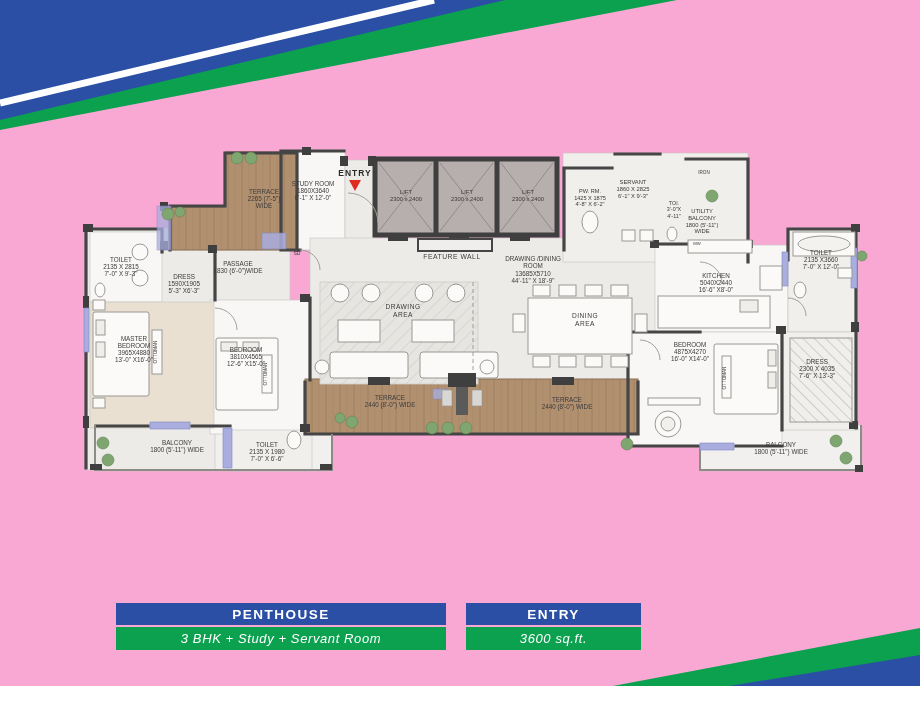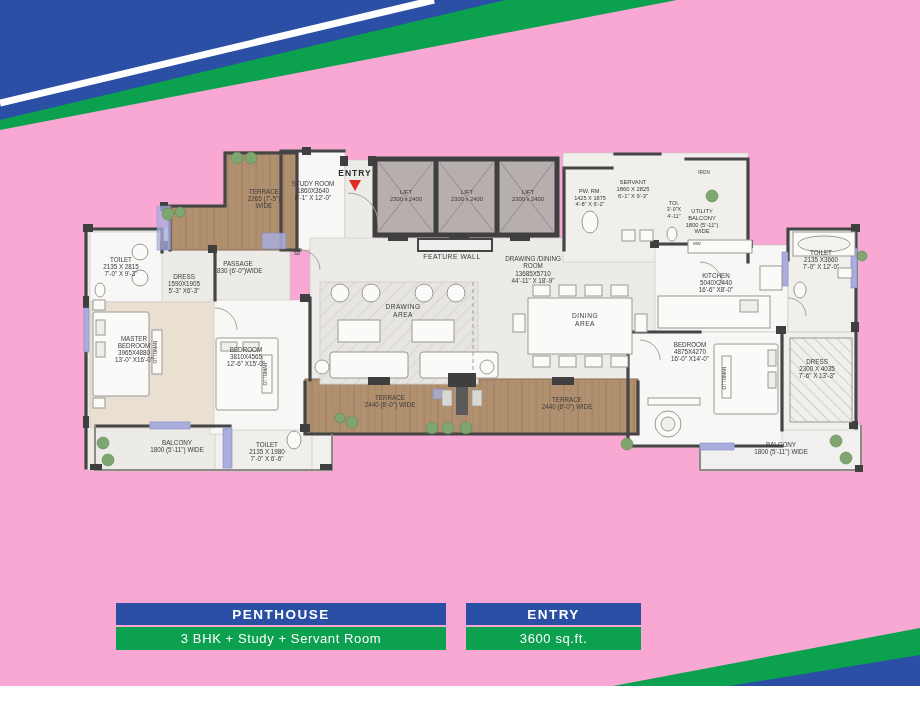--- a/index.html
+++ b/index.html
@@ -10,21 +10,21 @@
   .blue-shape{fill:var(--blue);}
   .green-shape{fill:var(--green);}
   
   #spec-table{position:absolute;left:80px;top:603px;width:561px;}
   .trow{display:flex;gap:20px;margin-bottom:2px;margin-left:36px;}
   .tcell{color:#ffffff;display:flex;align-items:center;justify-content:center;
          letter-spacing:1.5px;font-size:13.5px;font-weight:700;}
   .tcell.c1{width:364px;}
   .tcell.c2{width:193px;}
   .hrow .tcell{background:var(--blue);height:22px;}
-  .vrow .tcell{background:var(--green);height:23px;letter-spacing:0.6px;font-weight:400;font-size:13px;}
+  .vrow .tcell{background:var(--green);height:23px;letter-spacing:0.6px;font-weight:400;font-size:13px;font-style:italic;}
 </style>
 </head>
 <body>
 
 <div id="stage">
 
   <svg id="plan-svg" class="corner-svg" width="920" height="713" viewBox="0 0 920 713">
     <defs>
       <pattern id="hatch" width="9" height="9" patternUnits="userSpaceOnUse" patternTransform="rotate(45)">
         <rect width="9" height="9" fill="#e7e5e1"></rect>

